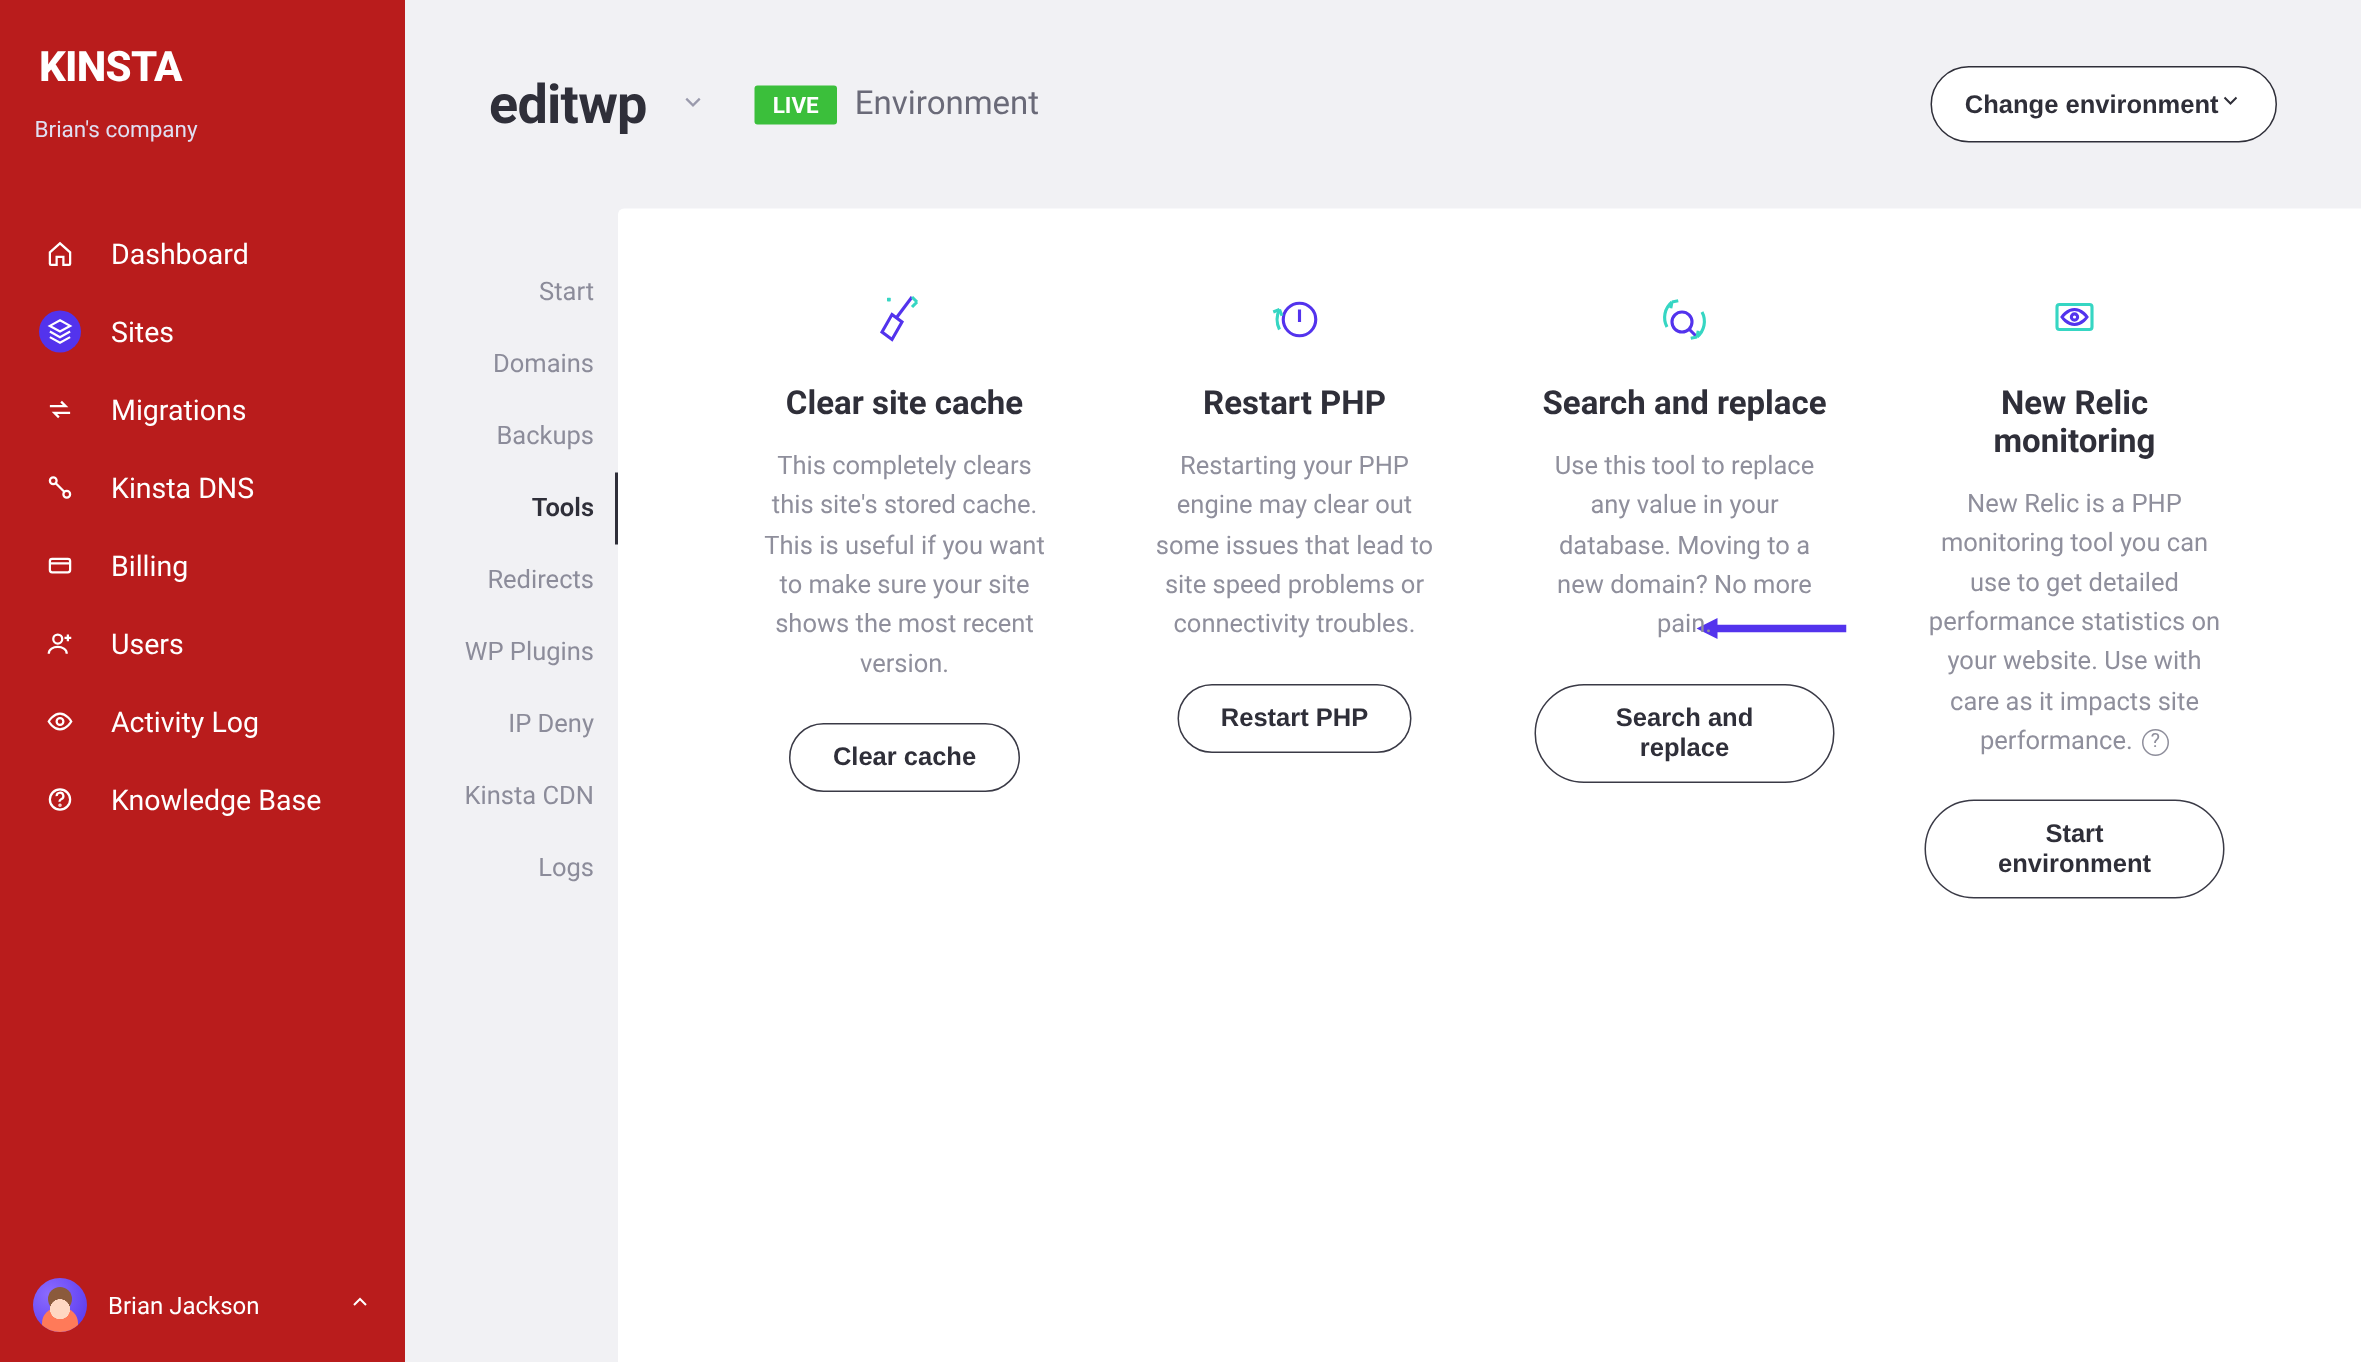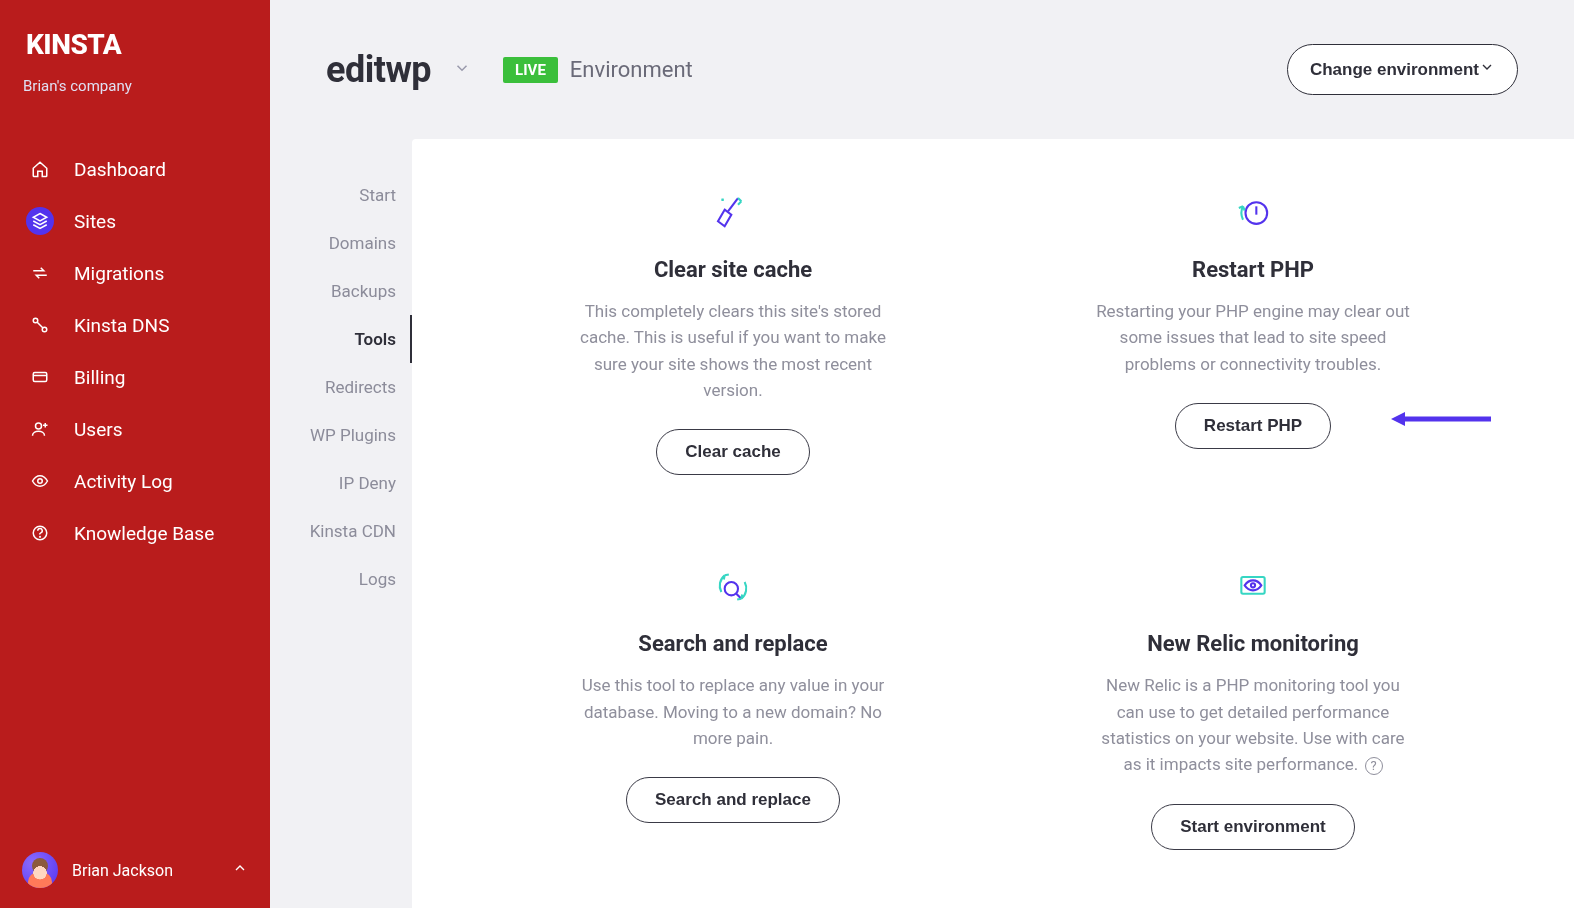--- a/index.html
+++ b/index.html
@@ -100,21 +100,21 @@
     padding: 14px 14px 14px 0;
     font-size:17px; color:#8c8c9a; cursor:pointer;
     border-right: 2px solid transparent;
   }
   .sub-item.active { color:#2f2f39; font-weight:600; border-right:2px solid #2f2f39; }
   
   .panel {
     flex:1; background:#fff; border-radius:4px 0 0 0; padding: 52px 80px;
     margin-top: 0px;
   }
-  .cards { display:grid; grid-template-columns: 1fr 1fr; gap: 90px 60px; max-width: 980px; margin: 0 auto;}
+  .cards { display:grid; grid-template-columns: 1fr 1fr 1fr 1fr; gap: 90px 60px; max-width: 980px; margin: 0 auto;}
   .card { text-align:center; position:relative;}
   .card-icon { height: 44px; display:flex; align-items:center; justify-content:center; margin-bottom: 22px;}
   .card-icon svg { width:40px; height:40px; }
   .card-title { font-size:22px; font-weight:700; color:#2f2f39; margin-bottom:16px;}
   .card-desc { font-size:17px; color:#8f8f9c; line-height:1.55; margin: 0 auto 26px auto; max-width: 320px;}
   .card-btn {
     display:inline-block; border:1.5px solid #3a3a46; color:#2f2f39;
     background:#fff; border-radius:999px; padding: 12px 28px;
     font-size:17px; font-weight:600; cursor:pointer;
   }

